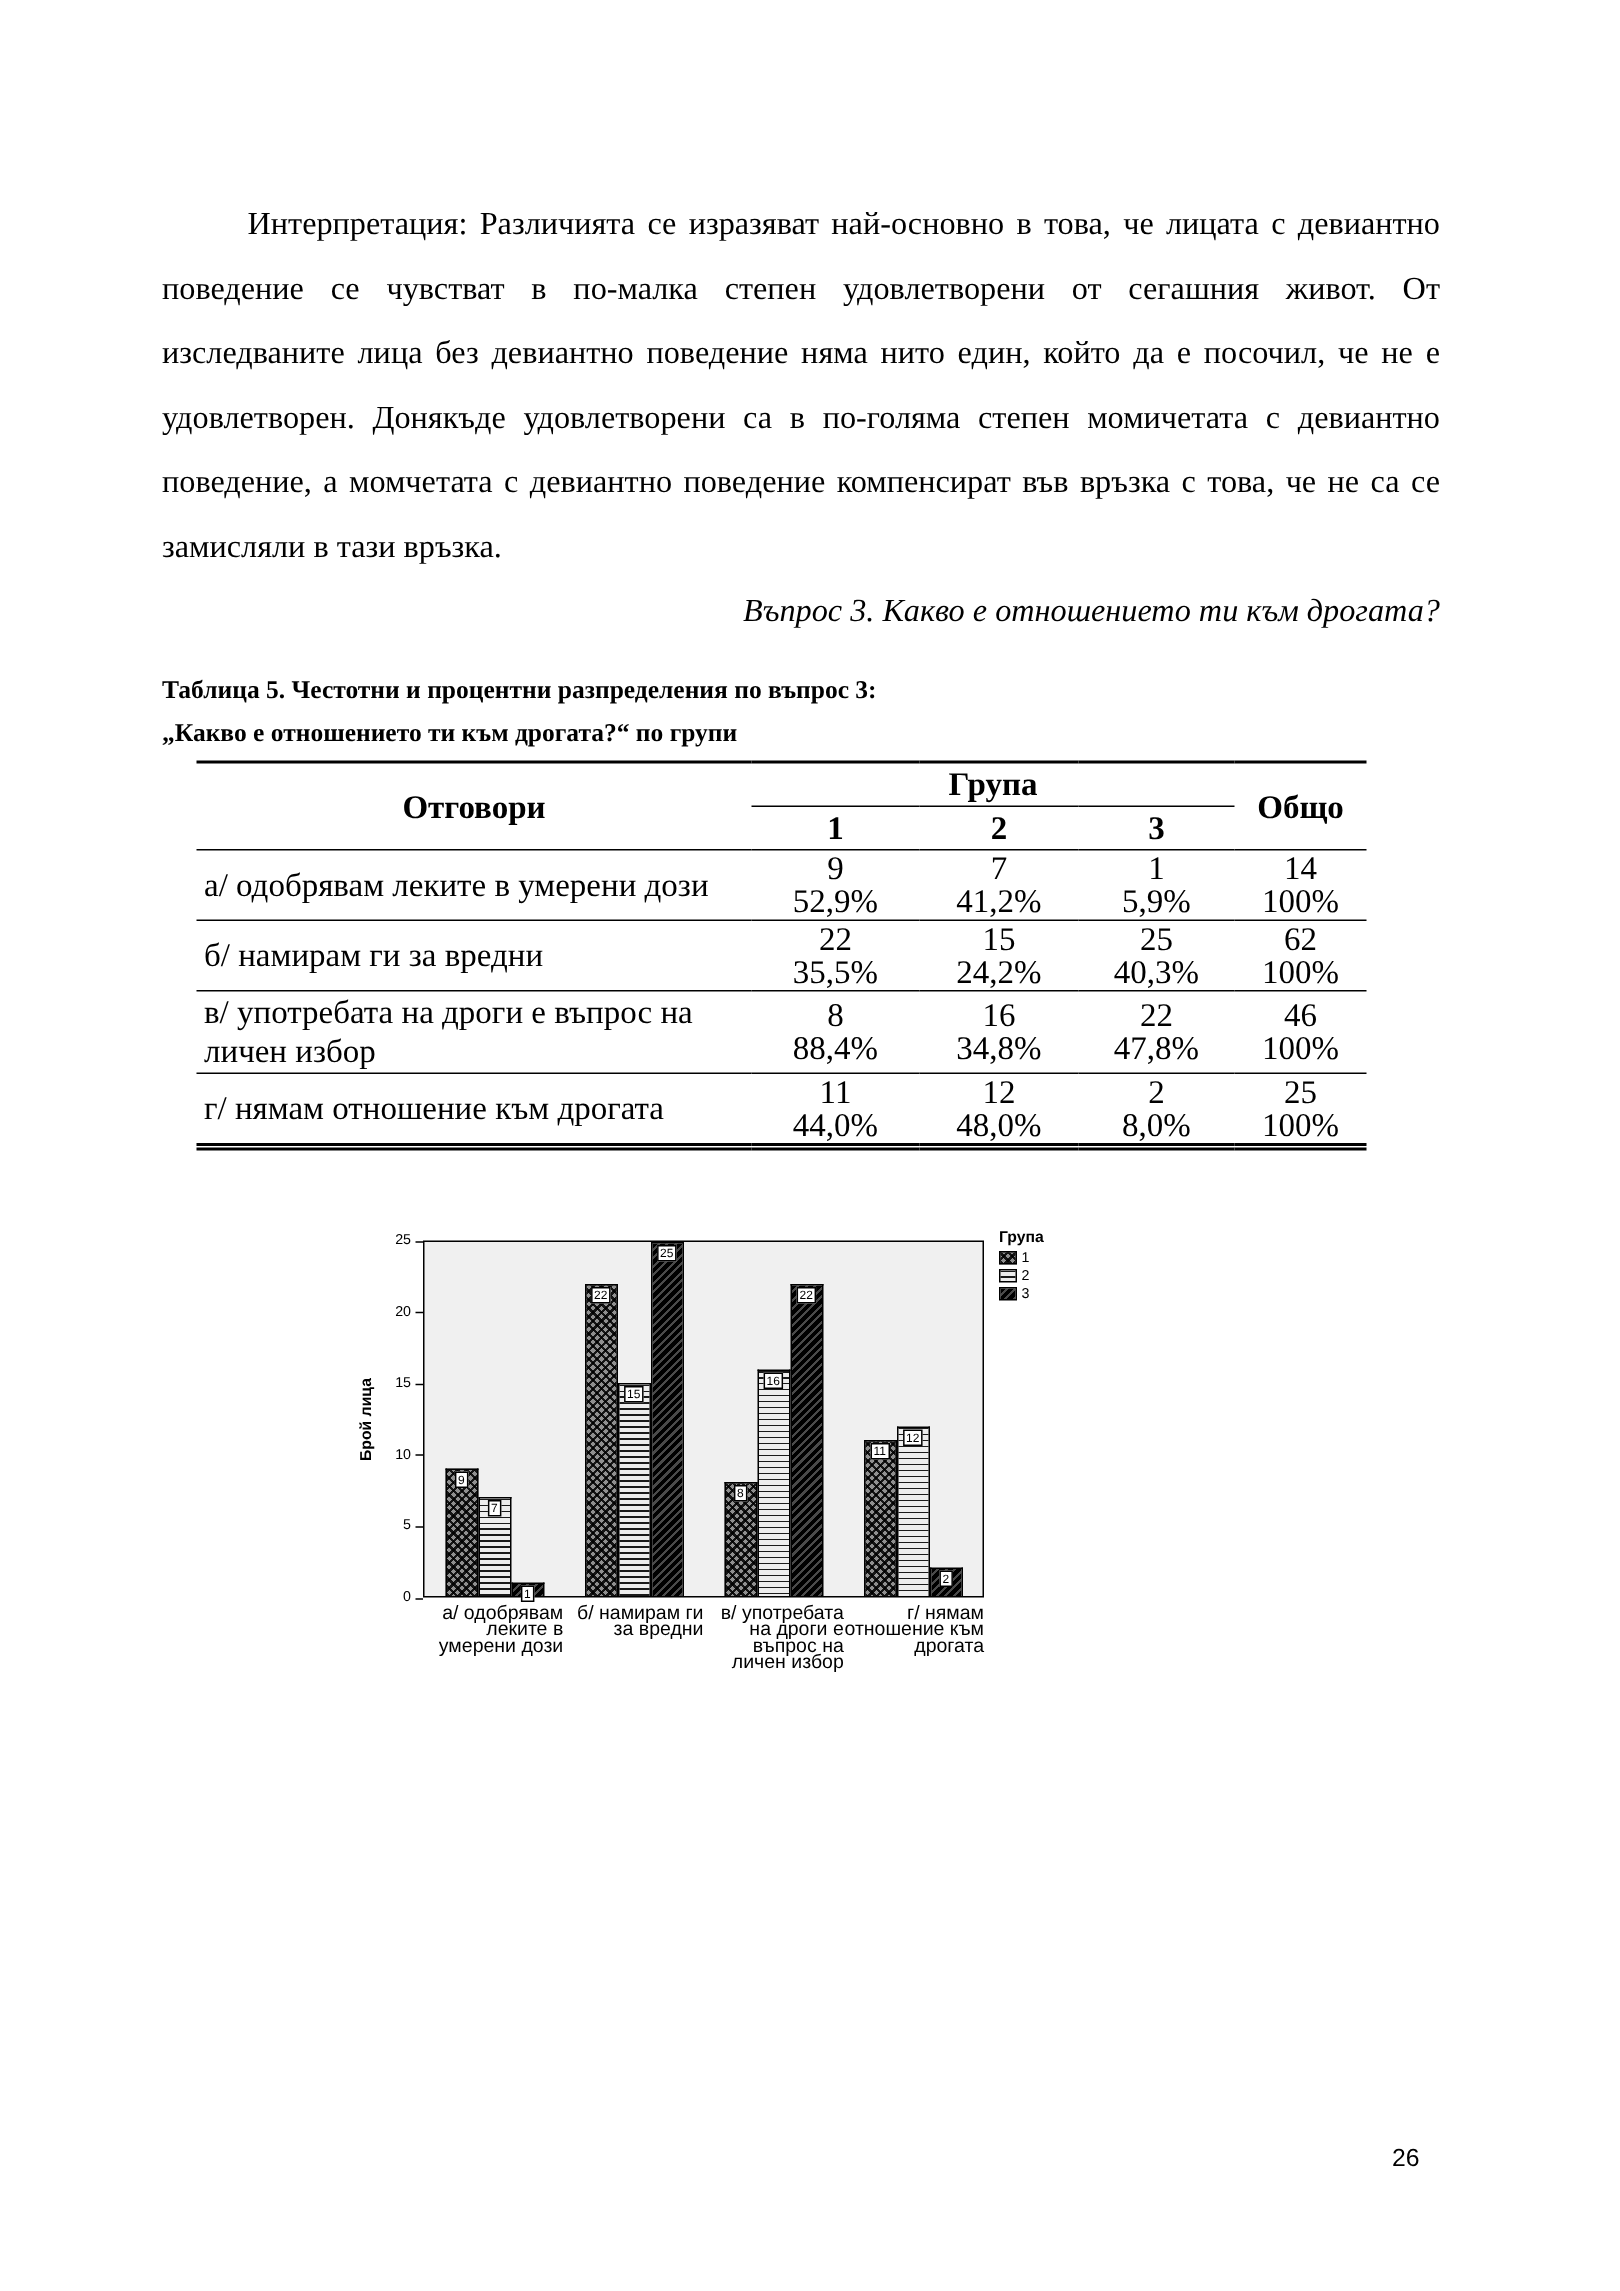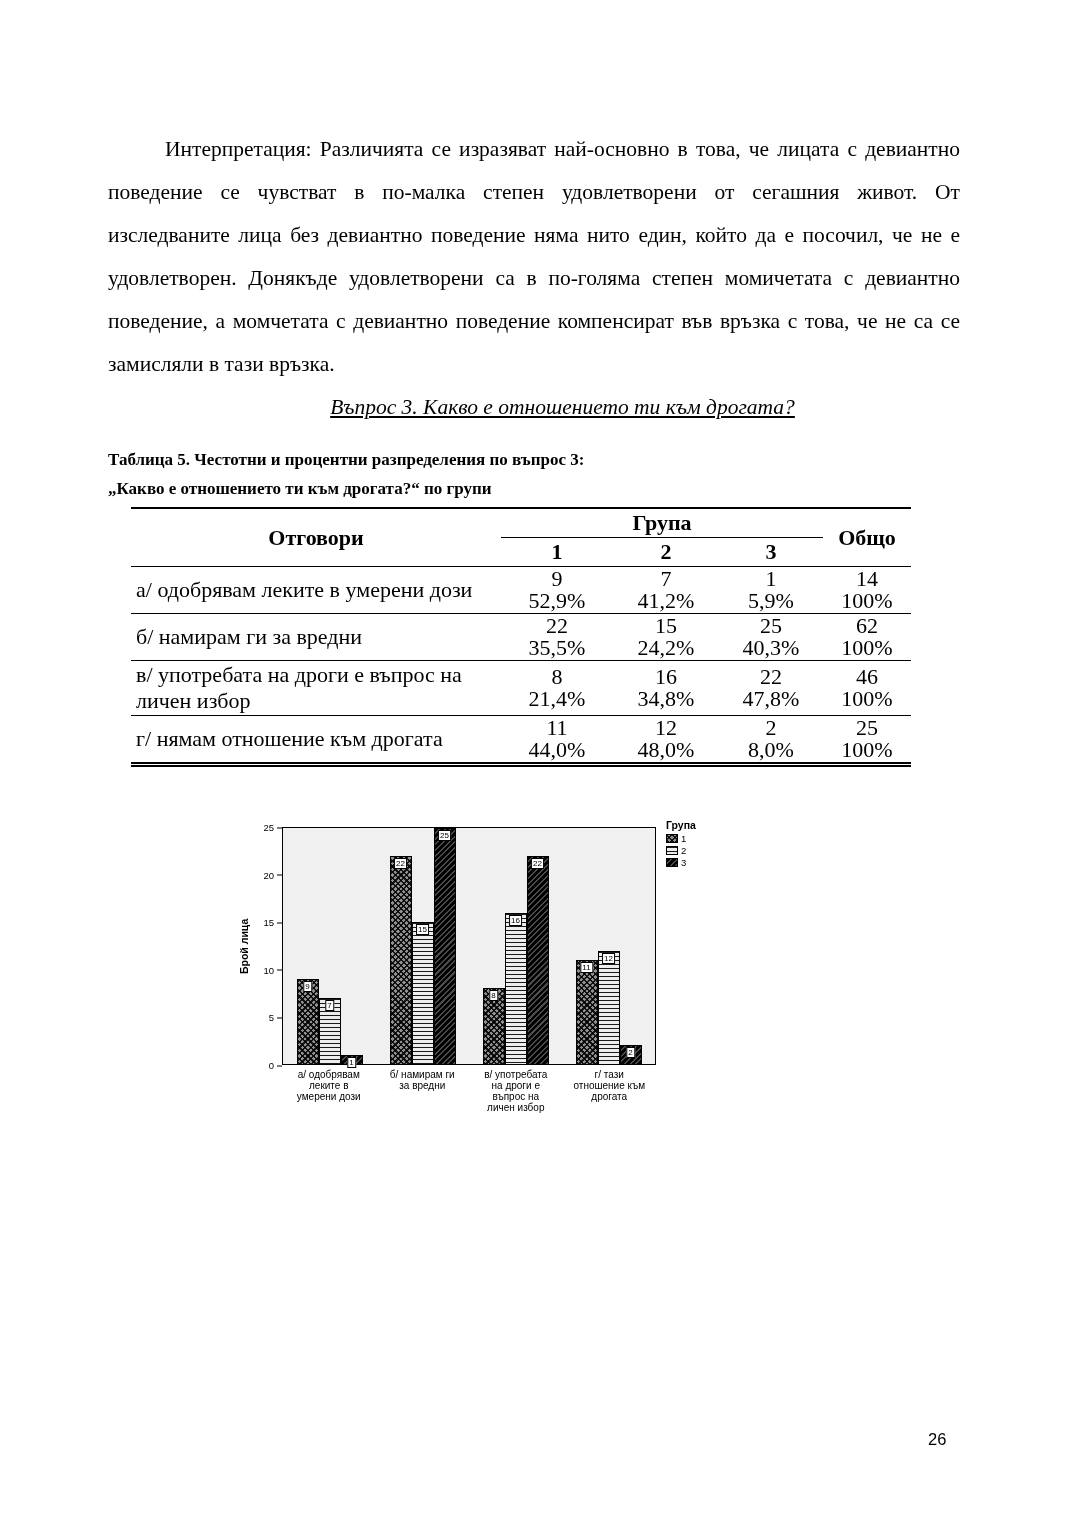--- a/index.html
+++ b/index.html
@@ -7,21 +7,21 @@
   body {
     width:1080px; height:1527px;
     font-family:"Liberation Serif", serif;
     color:#000;
     position:relative;
   }
   .page { width:100%; height:100%; padding:128px 120px 0 108px; position:relative; }
 
   
   .body-text { font-size:21.5px; line-height:43px; text-align:justify; text-indent:57px; }
-  .heading-italic { font-style:italic; text-align:center;text-decoration:underline; }
+  .heading-italic { font-style:italic; text-align:right; }
 
   
   .table-title { margin-top:16px; font-weight:bold; font-size:17px; line-height:29px; }
   .freq-table {
     border-collapse:collapse; width:780px; margin:4px 0 0 23px;
     font-size:22px; border-top:2.5px solid #000; border-bottom:5px double #000;
     table-layout:fixed;
   }
   .freq-table th { font-weight:bold; padding:1px 2px; text-align:center; }
   .freq-table thead { border-bottom:1.5px solid #000; }
@@ -54,21 +54,21 @@
   .bar-s3 { background: repeating-linear-gradient(135deg, #000 0 2.5px, #4a4a4a 2.5px 4px); }
   .chart-ylabel {
     position:absolute; left:2px; top:14px; height:238px;
     writing-mode:vertical-rl; transform:rotate(180deg);
     text-align:center; font-size:10.5px; font-weight:bold;
   }
   .chart-yaxis { position:absolute; left:12px; top:14px; width:34px; height:238px; font-size:9.5px; }
   .y-tick { position:absolute; right:8px; transform:translateY(50%); line-height:11px; }
   .y-tick::after { content:""; position:absolute; right:-8px; top:50%; width:5px; height:0; border-top:1px solid #000; }
   .chart-xlabels { position:absolute; left:46px; top:256px; width:374px; display:flex; }
-  .x-label { flex:1; text-align:center; font-size:10px; line-height:11px; white-space:pre-line; }
+  .x-label { flex:1; text-align:right; font-size:13px; line-height:11px; white-space:pre-line; }
   .chart-legend { position:absolute; left:430px; top:6px; font-size:9.5px; }
   .legend-title { font-weight:bold; font-size:10.5px; margin-bottom:2px; }
   .legend-item { display:flex; align-items:center; margin-bottom:1px; }
   .legend-swatch { width:12px; height:9px; border:1px solid #000; display:inline-block; margin-right:3px; }
 
   .figure-caption { margin-top:34px; font-style:italic; font-size:17.5px; line-height:24px; }
   .page-number { position:absolute; left:928px; top:1430px; font-family:"Liberation Sans", sans-serif; font-size:16.5px; }
 </style>
 </head>
 <body>
@@ -141,21 +141,21 @@
           </td>
           <td class="num-cell">
             <div>62</div>
             <div>100%</div>
           </td>
         </tr>
         <tr>
           <td class="row-label">в/ употребата на дроги е въпрос на личен избор</td>
           <td class="num-cell">
             <div>8</div>
-            <div>21,4%</div>
+            <div>88,4%</div>
           </td>
           <td class="num-cell">
             <div>16</div>
             <div>34,8%</div>
           </td>
           <td class="num-cell">
             <div>22</div>
             <div>47,8%</div>
           </td>
           <td class="num-cell">
@@ -244,21 +244,21 @@
     <div class="chart-xlabels">
         <div class="x-label">а/ одобрявам
 леките в
 умерени дози</div>
         <div class="x-label">б/ намирам ги
 за вредни</div>
         <div class="x-label">в/ употребата
 на дроги е
 въпрос на
 личен избор</div>
-        <div class="x-label">г/ тази
+        <div class="x-label">г/ нямам
 отношение към
 дрогата</div>
       </div>
     <div class="chart-legend">
       <div class="legend-title">Група</div>
       <div>
           <div class="legend-item">
             <span class="legend-swatch bar-s1"></span>
             <span>1</span>
           </div>

